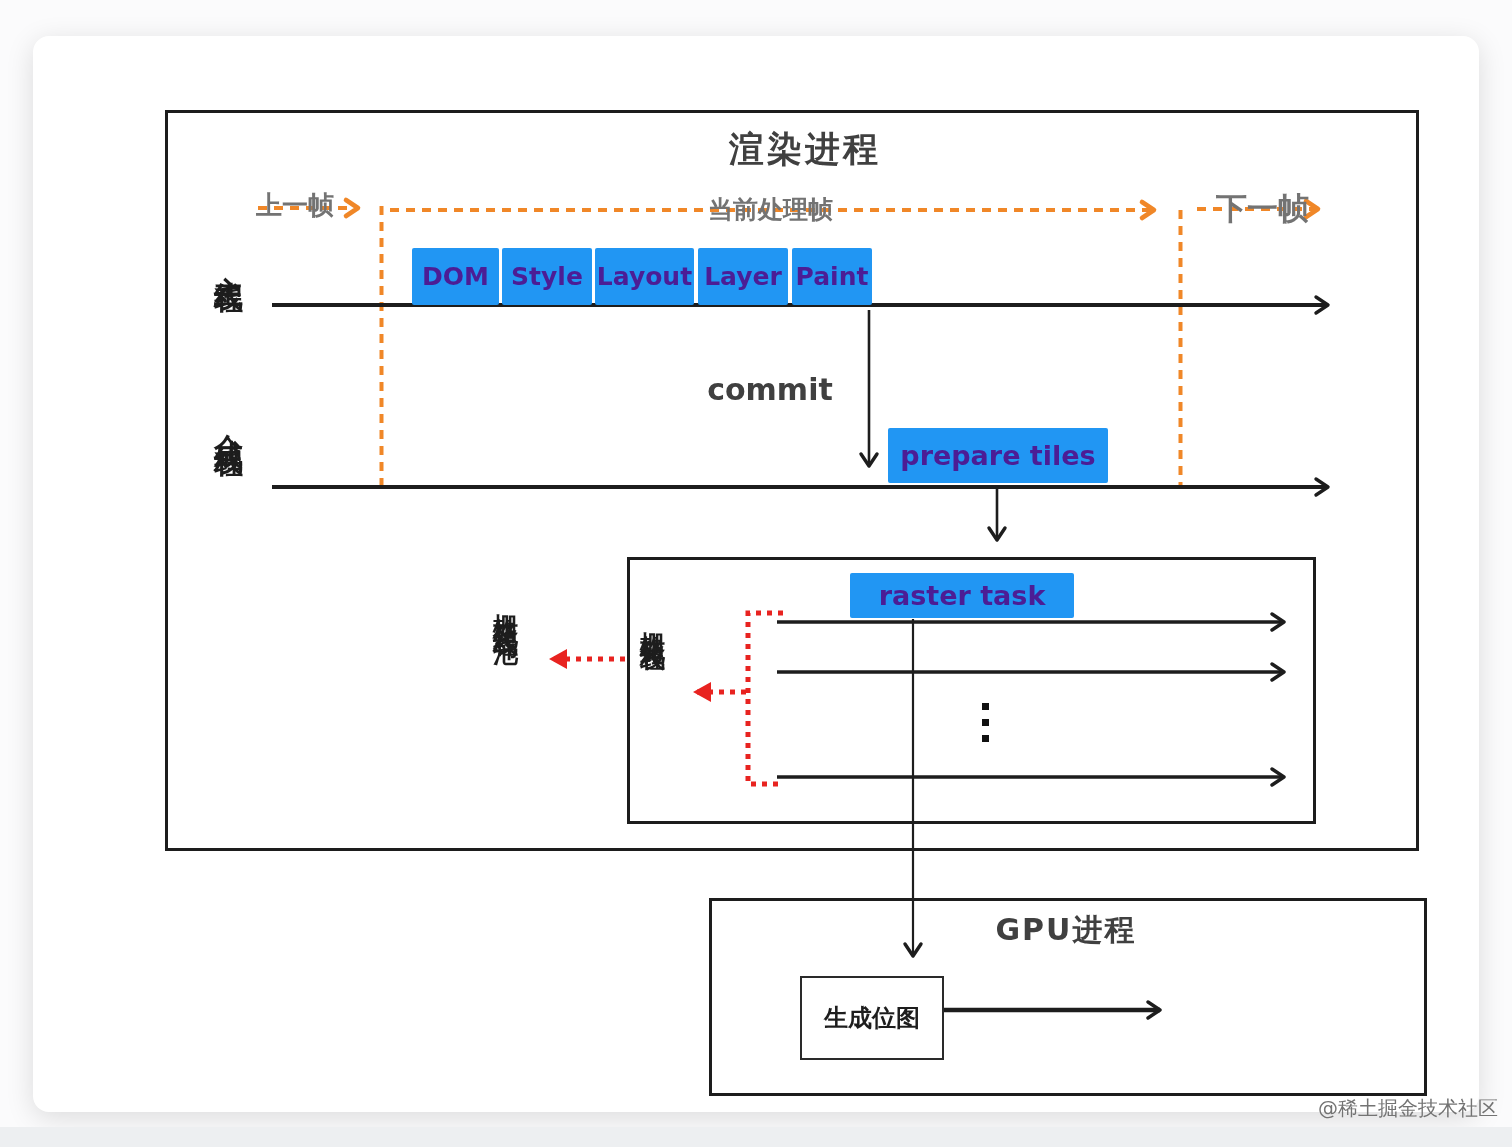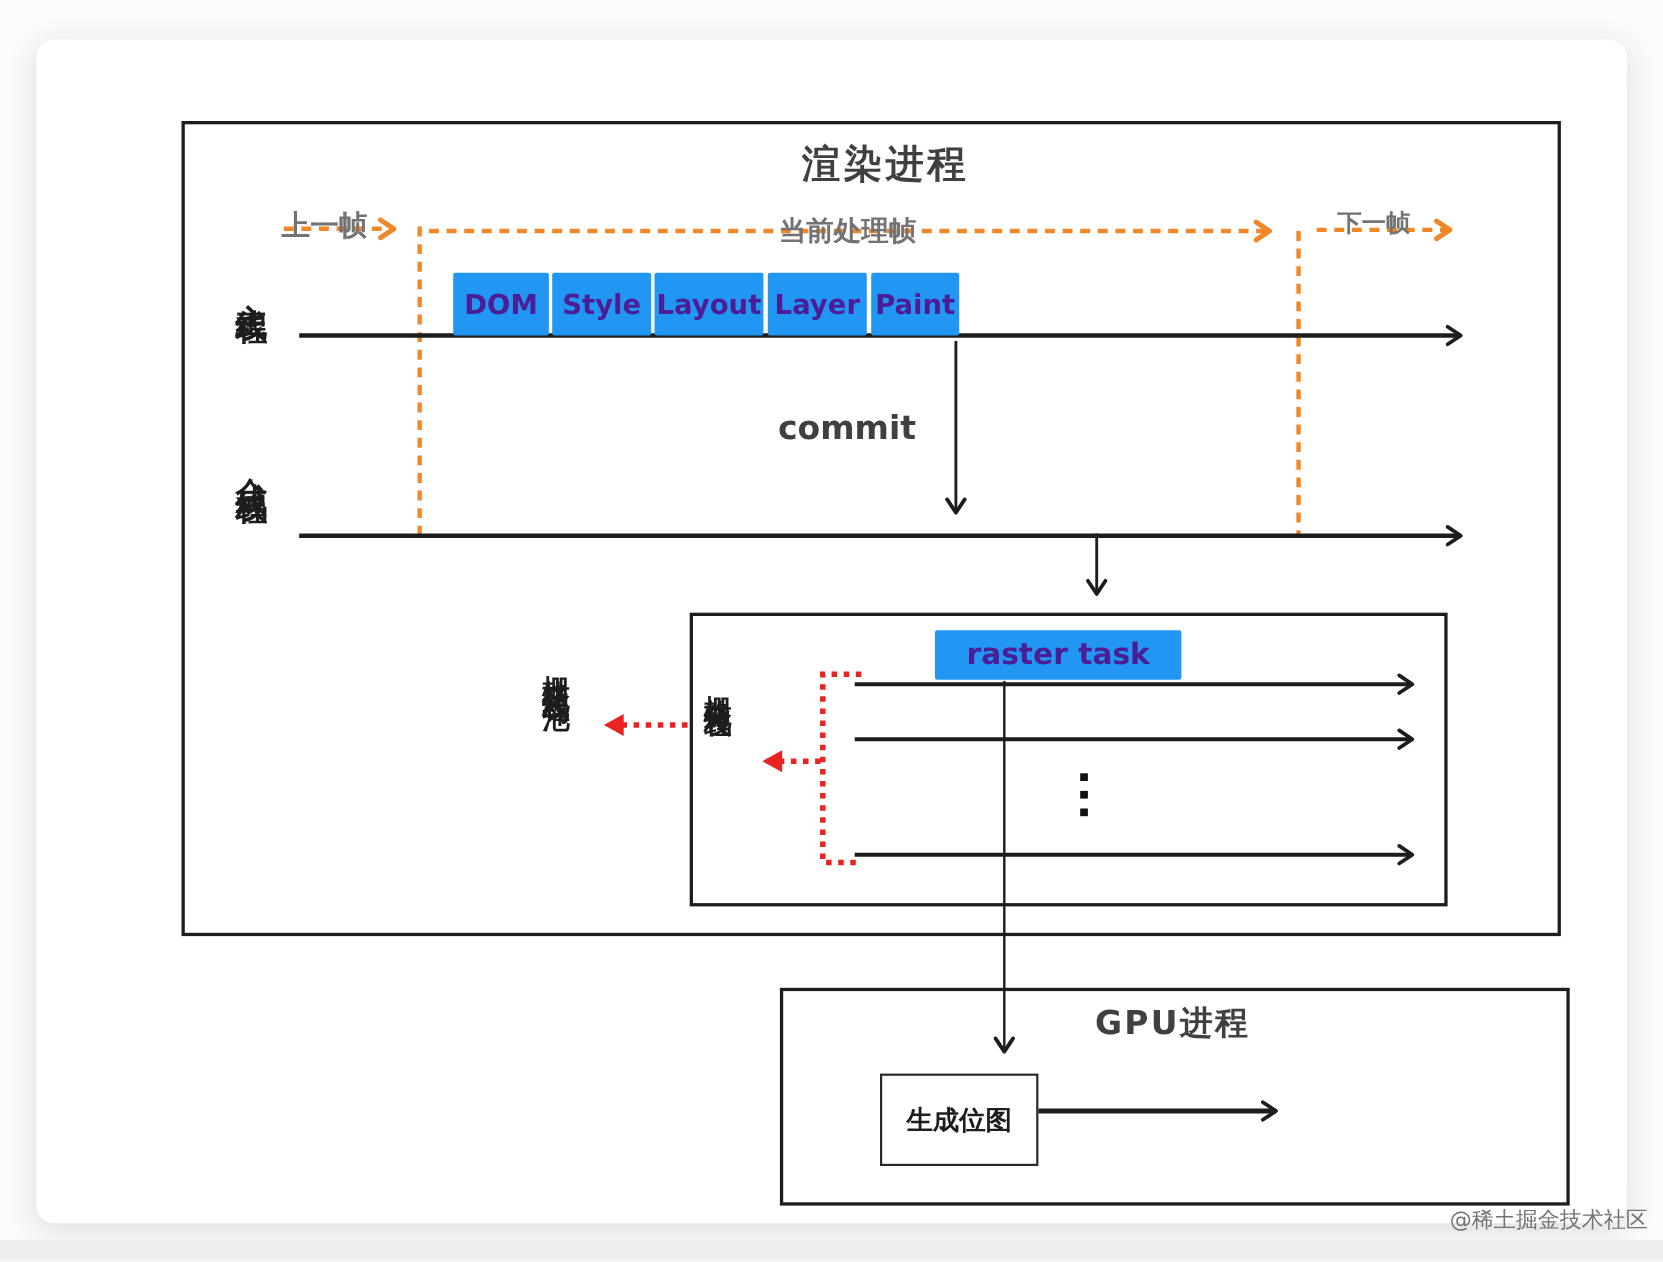--- a/index.html
+++ b/index.html
@@ -66,33 +66,34 @@
 
     <path d="M783 613 H748 V784 H783" stroke="#e82320" stroke-width="5" stroke-dasharray="5 6" fill="none"></path>
     <path d="M746 692 H694" stroke="#e82320" stroke-width="5" stroke-dasharray="5 6" fill="none" marker-end="url(#mR)"></path>
     <path d="M625 659 H550" stroke="#e82320" stroke-width="5" stroke-dasharray="5 6" fill="none" marker-end="url(#mR)"></path>
 
     <path d="M941 1010 H1160" stroke="#1d1d1d" stroke-width="4.4" fill="none" marker-end="url(#mB)"></path>
   </svg>
 
   <div class="frame-label" style="left:256px;top:188px;font-size:26px;">上一帧</div>
   <div class="frame-label" style="left:708px;top:193px;font-size:25px;">当前处理帧</div>
-  <div class="frame-label" style="left:1216px;top:188px;font-size:22px;">下一帧</div>
+  <div class="frame-label" style="left:1216px;top:188px;font-size:31px;">下一帧</div>
 
   <div class="abs vlabel" style="left:209px;top:252px;font-size:29px;letter-spacing:6px;">主线程</div>
   <div class="abs vlabel" style="left:209px;top:410px;font-size:29px;letter-spacing:6px;">合成线程</div>
 
   <div class="bluebox" style="left:412px;top:248px;width:87px;height:57px;font-size:25px;">DOM</div>
   <div class="bluebox" style="left:502px;top:248px;width:90px;height:57px;font-size:25px;">Style</div>
   <div class="bluebox" style="left:595px;top:248px;width:99px;height:57px;font-size:25px;">Layout</div>
   <div class="bluebox" style="left:698px;top:248px;width:90px;height:57px;font-size:25px;">Layer</div>
   <div class="bluebox" style="left:792px;top:248px;width:80px;height:57px;font-size:25px;">Paint</div>
 
   <div class="abs title" style="left:690px;top:372px;width:160px;font-size:30px;">commit</div>
 
+  <div class="bluebox" style="left:888px;top:428px;width:220px;height:55px;font-size:27px;">prepare tiles</div>
 
   <div class="box-outline" style="left:627px;top:557px;width:683px;height:261px;"></div>
   <div class="bluebox" style="left:850px;top:573px;width:224px;height:45px;font-size:27px;">raster task</div>
   <div class="abs vlabel" style="left:636px;top:612px;font-size:25px;letter-spacing:4px;">栅格化线程</div>
   <div class="abs vlabel" style="left:489px;top:594px;font-size:25px;letter-spacing:5px;">栅格化线程池</div>
   <div class="dots" style="left:982px;top:703px;">
     <span></span>
       <span></span>
       <span></span>
   </div>

